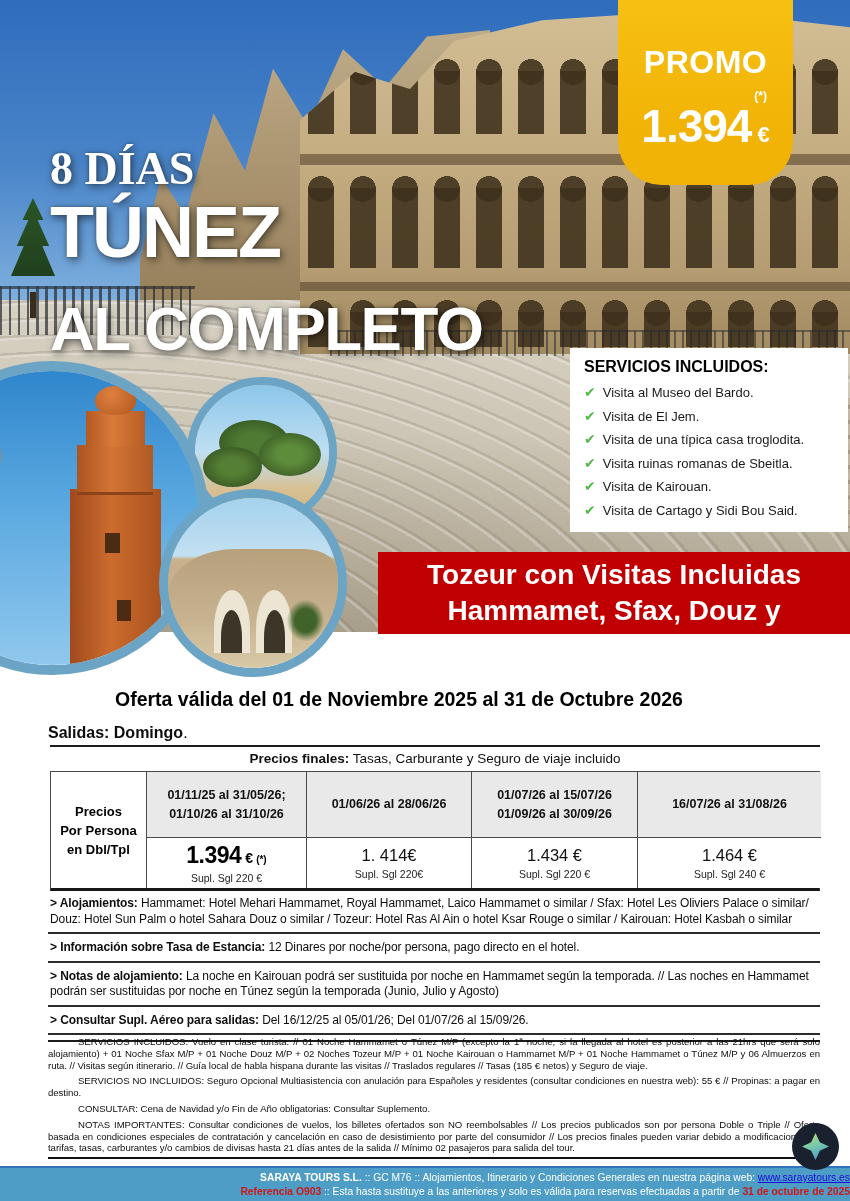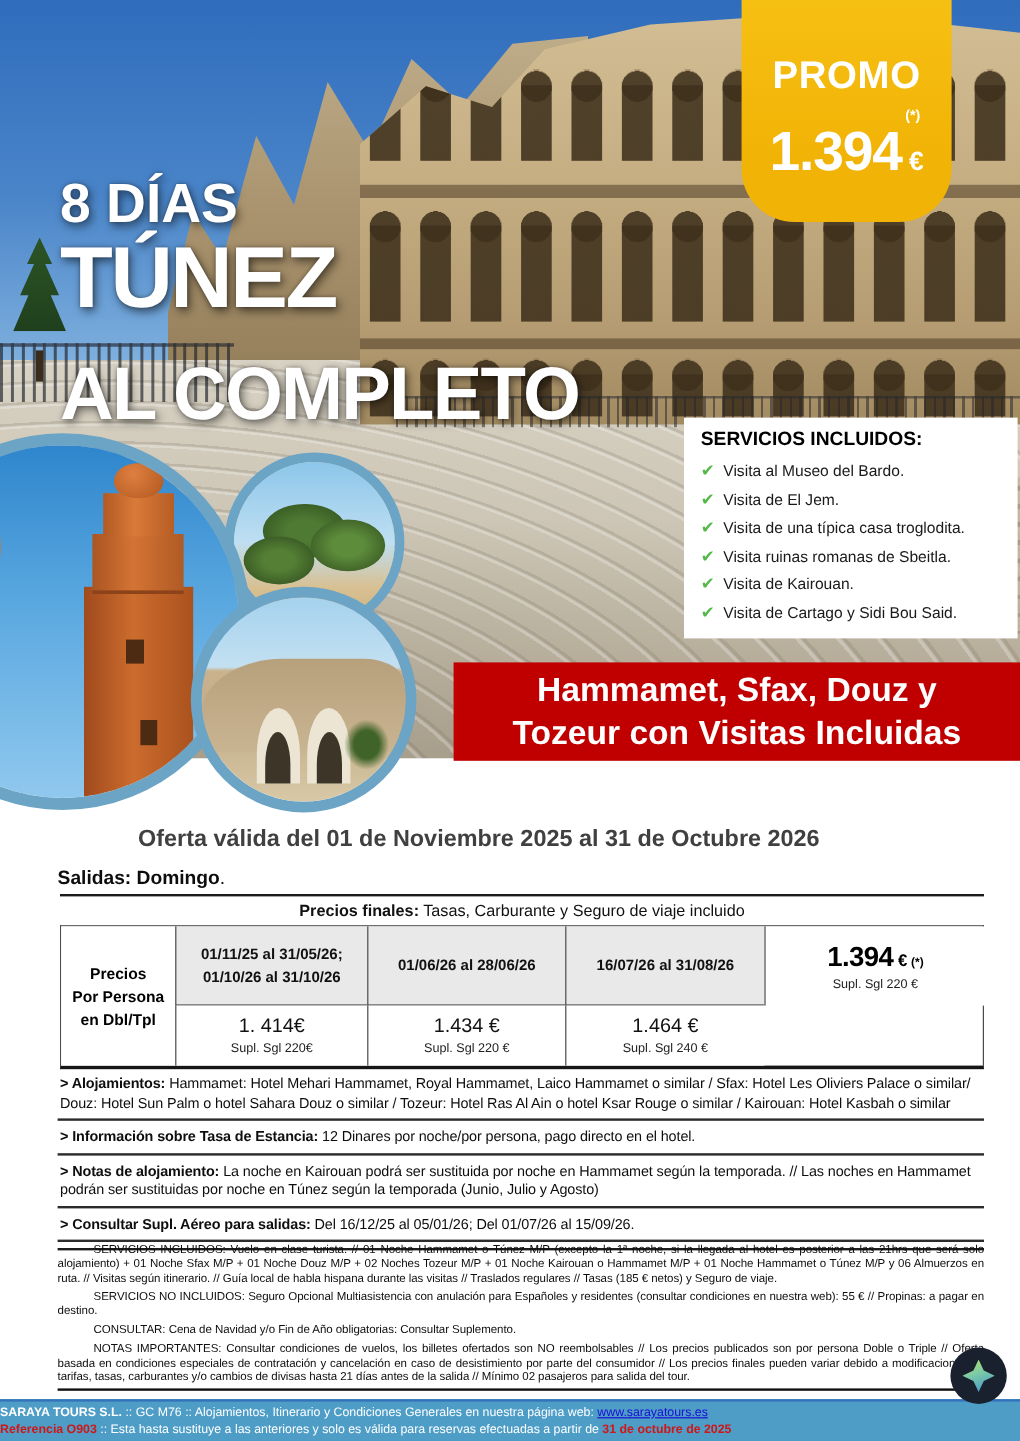--- a/index.html
+++ b/index.html
@@ -60,21 +60,21 @@
       border-radius:0 0 44px 44px;display:flex;flex-direction:column;align-items:center;color:#fff;}
   .promo-label{font-size:32px;font-weight:800;margin-top:44px;letter-spacing:.5px;text-align:center;}
   .promo-ast{font-size:12px;font-weight:700;align-self:flex-end;margin:8px 26px 0 0;}
   .promo-priceline{display:flex;align-items:baseline;margin-top:-4px;}
   .promo-price{font-size:46px;font-weight:800;letter-spacing:-1px;}
   .promo-cur{font-size:22px;font-weight:700;margin-left:6px;}
 
   
   .hero-title{position:absolute;left:50px;z-index:5;color:#fff;font-weight:800;
       text-shadow:2px 3px 8px rgba(0,0,0,.55),0 0 3px rgba(0,0,0,.35);line-height:1;}
-  .ht1{top:146px;font-size:46px;}
+  .ht1{top:146px;font-size:46px;font-family:Liberation Serif, serif;}
   .ht2{top:196px;font-size:72px;letter-spacing:-2px;}
   .ht3{top:298px;font-size:62px;letter-spacing:-1.5px;}
 
   
   .circle{position:absolute;border-radius:50%;overflow:hidden;z-index:6;
       border:9px solid var(--circle-ring,#6ba4c5);box-sizing:border-box;}
   .circle-b{left:187px;top:377px;width:150px;height:150px;border-width:8px;}
   .circle-a{left:-105px;top:361px;width:314px;height:314px;border-width:10px;z-index:6;}
   .circle-c{left:159px;top:489px;width:188px;height:188px;z-index:7;}
   .c-sky-a{position:absolute;inset:0;background:linear-gradient(180deg,#2f86cc 0%,#5aa8e0 45%,#90c8ee 100%);}
@@ -113,21 +113,21 @@
   .service-item{display:flex;align-items:flex-start;margin-bottom:8.5px;font-size:13px;color:#1a1a1a;}
   .check{color:var(--check-green,#54b948);font-size:14px;font-weight:700;margin-right:7px;line-height:14px;}
 
   
   .banner{position:absolute;left:378px;top:552px;width:472px;height:82px;z-index:7;
       background:var(--banner-red,#c00000);color:#fff;display:flex;flex-direction:column;
       align-items:center;justify-content:center;font-weight:800;font-size:28px;line-height:36px;}
 
   
   .validity{position:absolute;left:0;top:688px;width:798px;text-align:center;
-      font-size:19.5px;font-weight:800;color:#404040;}
+      font-size:19.5px;font-weight:800;color:#000000;}
   .salidas{position:absolute;left:48px;top:724px;font-size:16px;color:#0d0d0d;}
   .salidas b{font-weight:800;}
 
   .price-block{position:absolute;left:50px;top:745px;width:770px;border-top:2px solid #1b1b1b;box-sizing:border-box;}
   .caption{text-align:center;font-size:13.5px;padding:4px 0 5px;color:#111;}
   .caption b{font-weight:800;}
   .grid{display:grid;grid-template-columns:95px 160px 165px 166px 184px;grid-template-rows:66px 50px;
       border:1px solid #4a4a4a;border-bottom:3px solid #161616;}
   .cell{border-left:1px solid #4a4a4a;display:flex;flex-direction:column;align-items:center;justify-content:center;text-align:center;}
   .cell.first{border-left:none;}
@@ -146,21 +146,21 @@
   .note b{font-weight:800;}
 
   .paras{position:absolute;left:48px;top:1036px;width:772px;}
   .paras p{margin:0 0 4px;font-size:9.6px;line-height:11.8px;color:#0e0e0e;text-align:justify;letter-spacing:-.05px;}
   .paras b{font-weight:400;margin-left:30px;}
 
   .pre-footer-rule{position:absolute;left:48px;top:1157px;width:772px;border-top:2px solid #111;}
 
   .footer{position:absolute;left:0;top:1166px;width:850px;height:35px;z-index:9;
       background:var(--footer-blue,#4d9dc7);border-top:2px solid #3273b9;box-sizing:border-box;
-      text-align:left;color:#fff;font-size:10.3px;line-height:13.5px;padding-top:3px;}
+      text-align:right;color:#fff;font-size:10.3px;line-height:13.5px;padding-top:3px;}
   .footer b{font-weight:800;}
   .footer .ref{color:var(--ref-red,#d01616);font-weight:800;}
   .footer a{color:var(--link-blue,#1a0dd6);text-decoration:underline;}
 
   .chat-widget{position:absolute;left:792px;top:1123px;width:47px;height:47px;border-radius:50%;
       background:#1a212e;z-index:10;display:flex;align-items:center;justify-content:center;cursor:pointer;}
   .star{width:27px;height:27px;background:linear-gradient(160deg,#b8e06a 0%,#7ac9a8 45%,#3f8fd2 100%);
       clip-path:polygon(50% 0%,66% 34%,100% 50%,66% 66%,50% 100%,34% 66%,0% 50%,34% 34%);}
 </style>
 </head>
@@ -252,36 +252,38 @@
       <span class="check">✔</span>
       <span>Visita de Kairouan.</span>
     </div>
     <div class="service-item">
       <span class="check">✔</span>
       <span>Visita de Cartago y Sidi Bou Said.</span>
     </div>
   </div>
 
   <div class="banner">
+    <div>Tozeur con Visitas Incluidas</div>
     <div>Hammamet, Sfax, Douz y</div>
-    <div>Tozeur con Visitas Incluidas</div>
   </div>
 
   <div class="validity">Oferta válida del 01 de Noviembre 2025 al 31 de Octubre 2026</div>
   <div class="salidas"><b>Salidas: Domingo</b><span>.</span></div>
 
   <div class="price-block">
     <div class="caption"><b>Precios finales:</b><span> Tasas, Carburante y Seguro de viaje incluido</span></div>
     <div class="grid">
       <div class="cell first label-cell">Precios
 Por Persona
 en Dbl/Tpl</div>
       <div class="cell period">01/11/25 al 31/05/26;
 01/10/26 al 31/10/26</div>
       <div class="cell period">01/06/26 al 28/06/26</div>
+      <div class="cell period">01/07/26 al 15/07/26
+01/09/26 al 30/09/26</div>
       <div class="cell period">16/07/26 al 31/08/26</div>
       <div class="cell pricecell">
         <div class="bigline">
           <span class="bp-main">1.394</span>
           <span class="bp-cur">€</span>
           <span class="bp-note">(*)</span>
         </div>
         <div class="suppl">Supl. Sgl 220 €</div>
       </div>
       <div class="cell pricecell">

